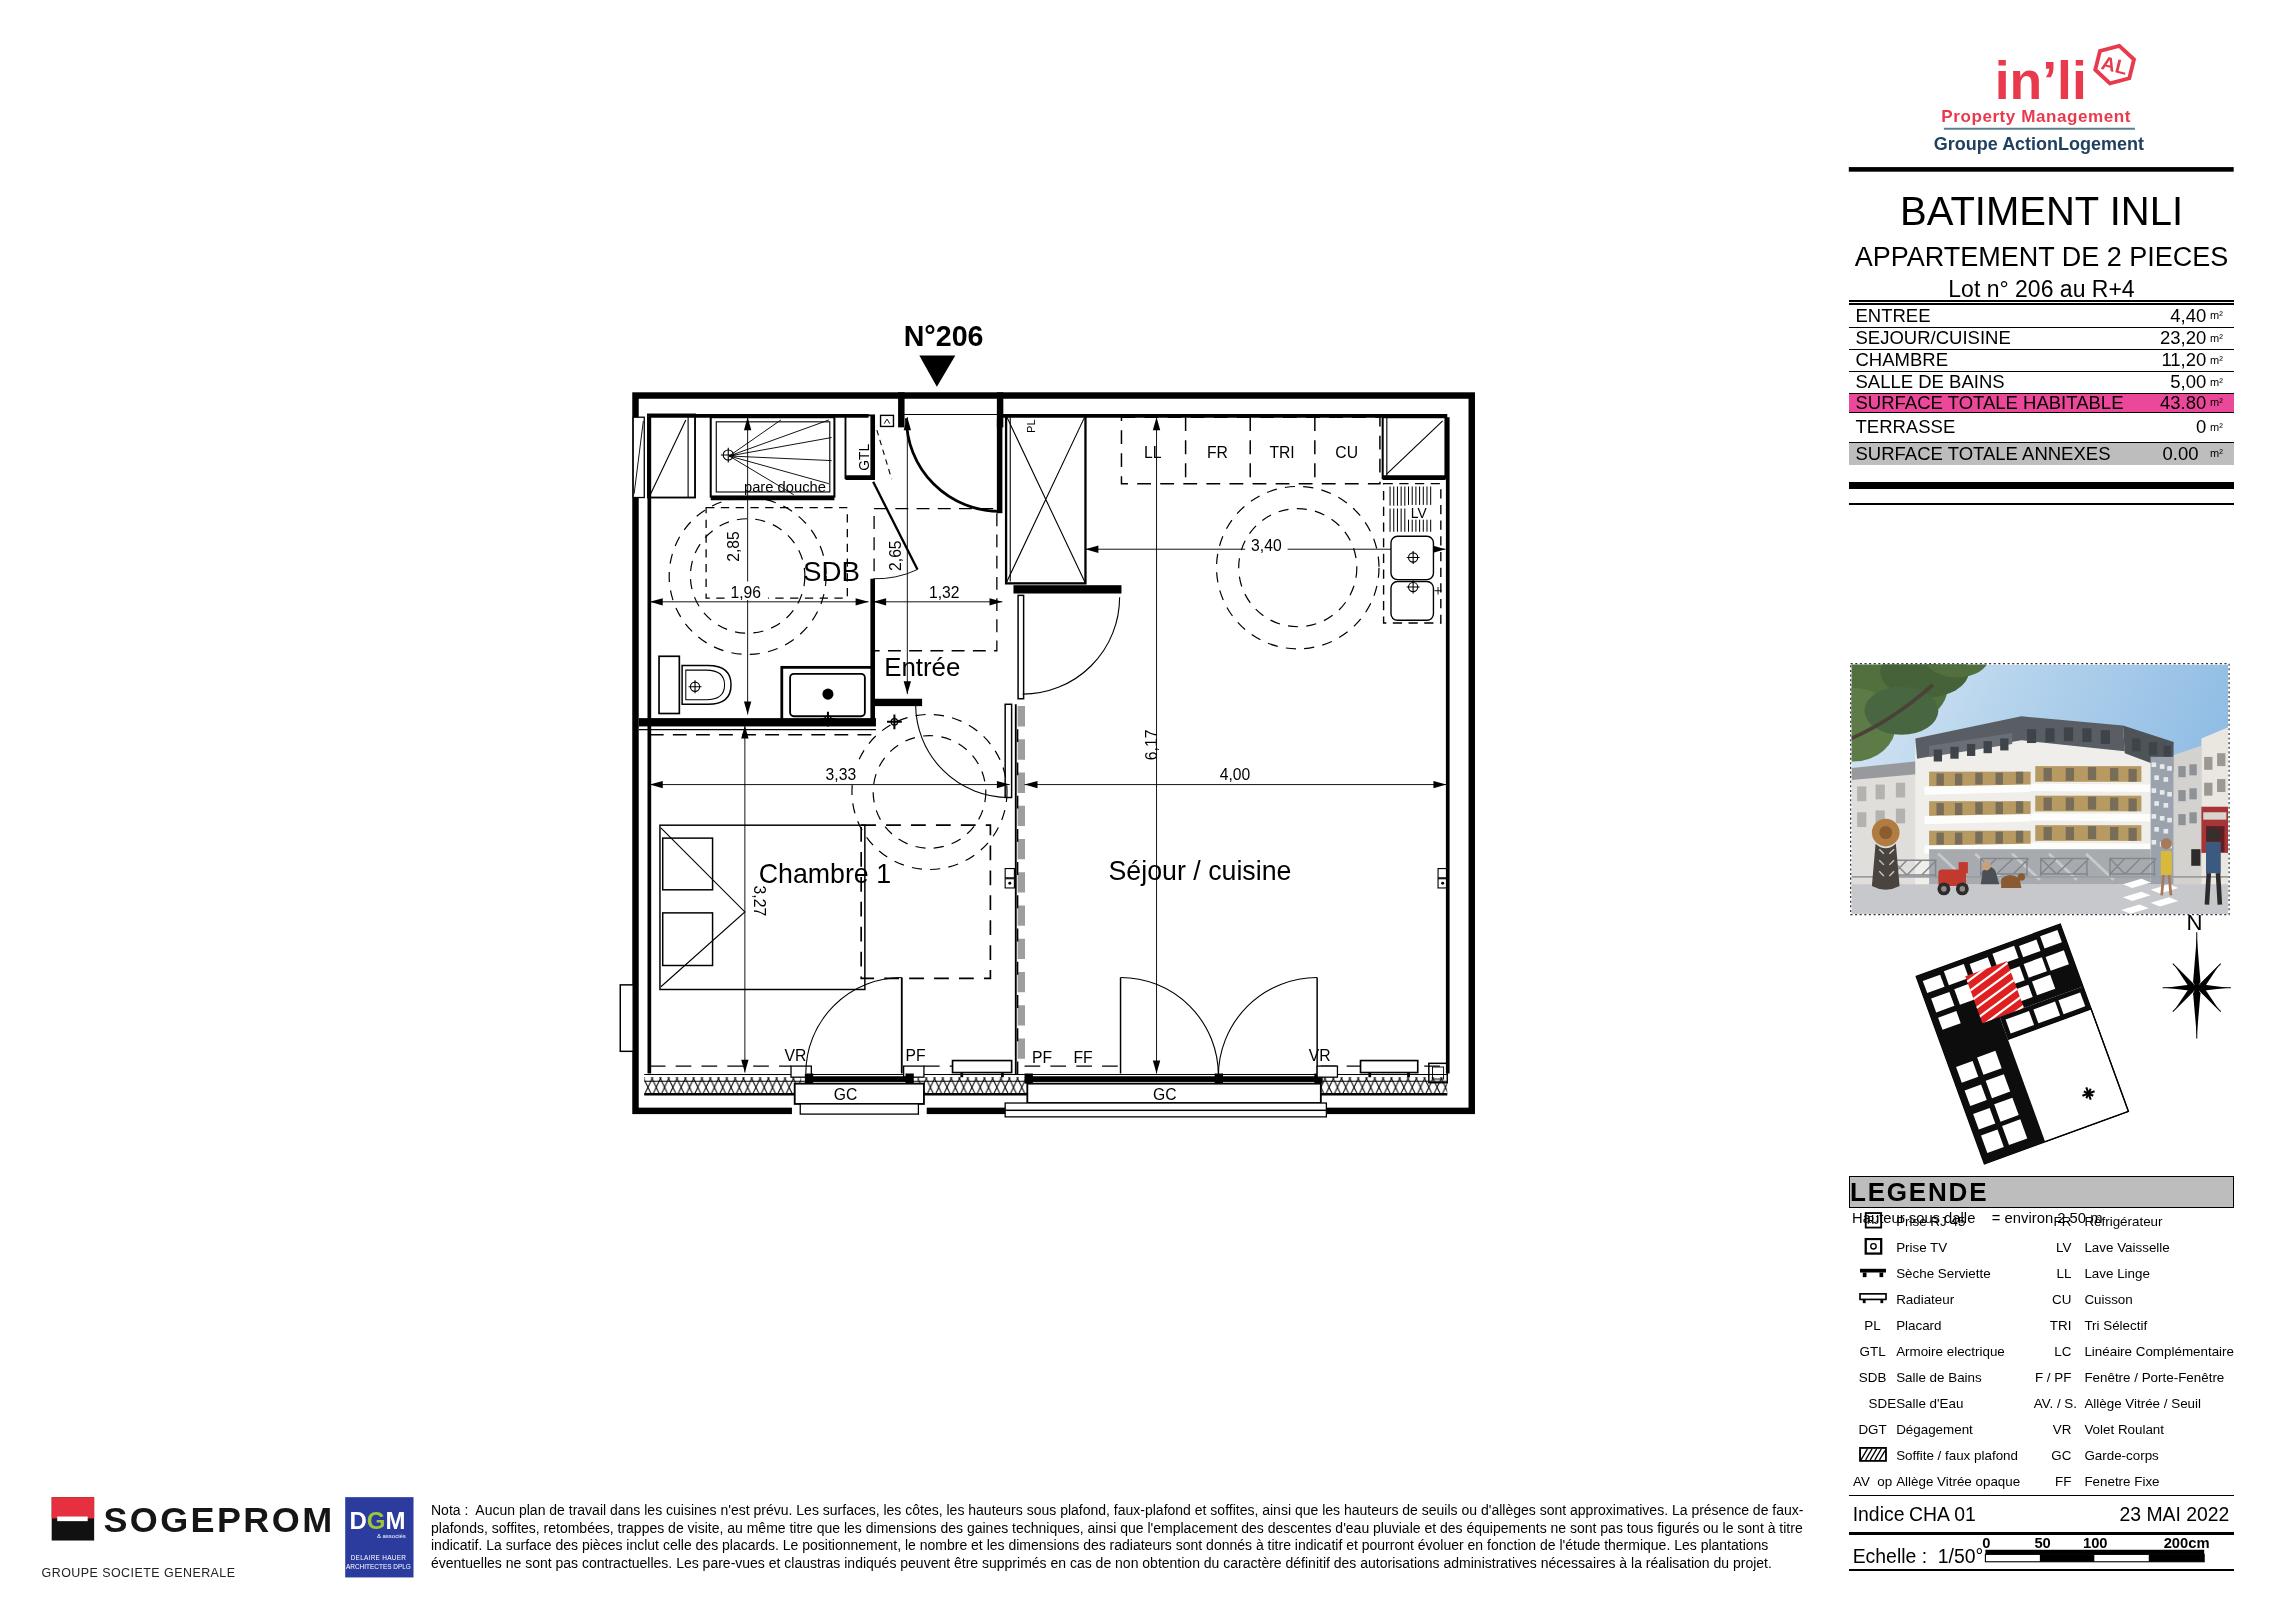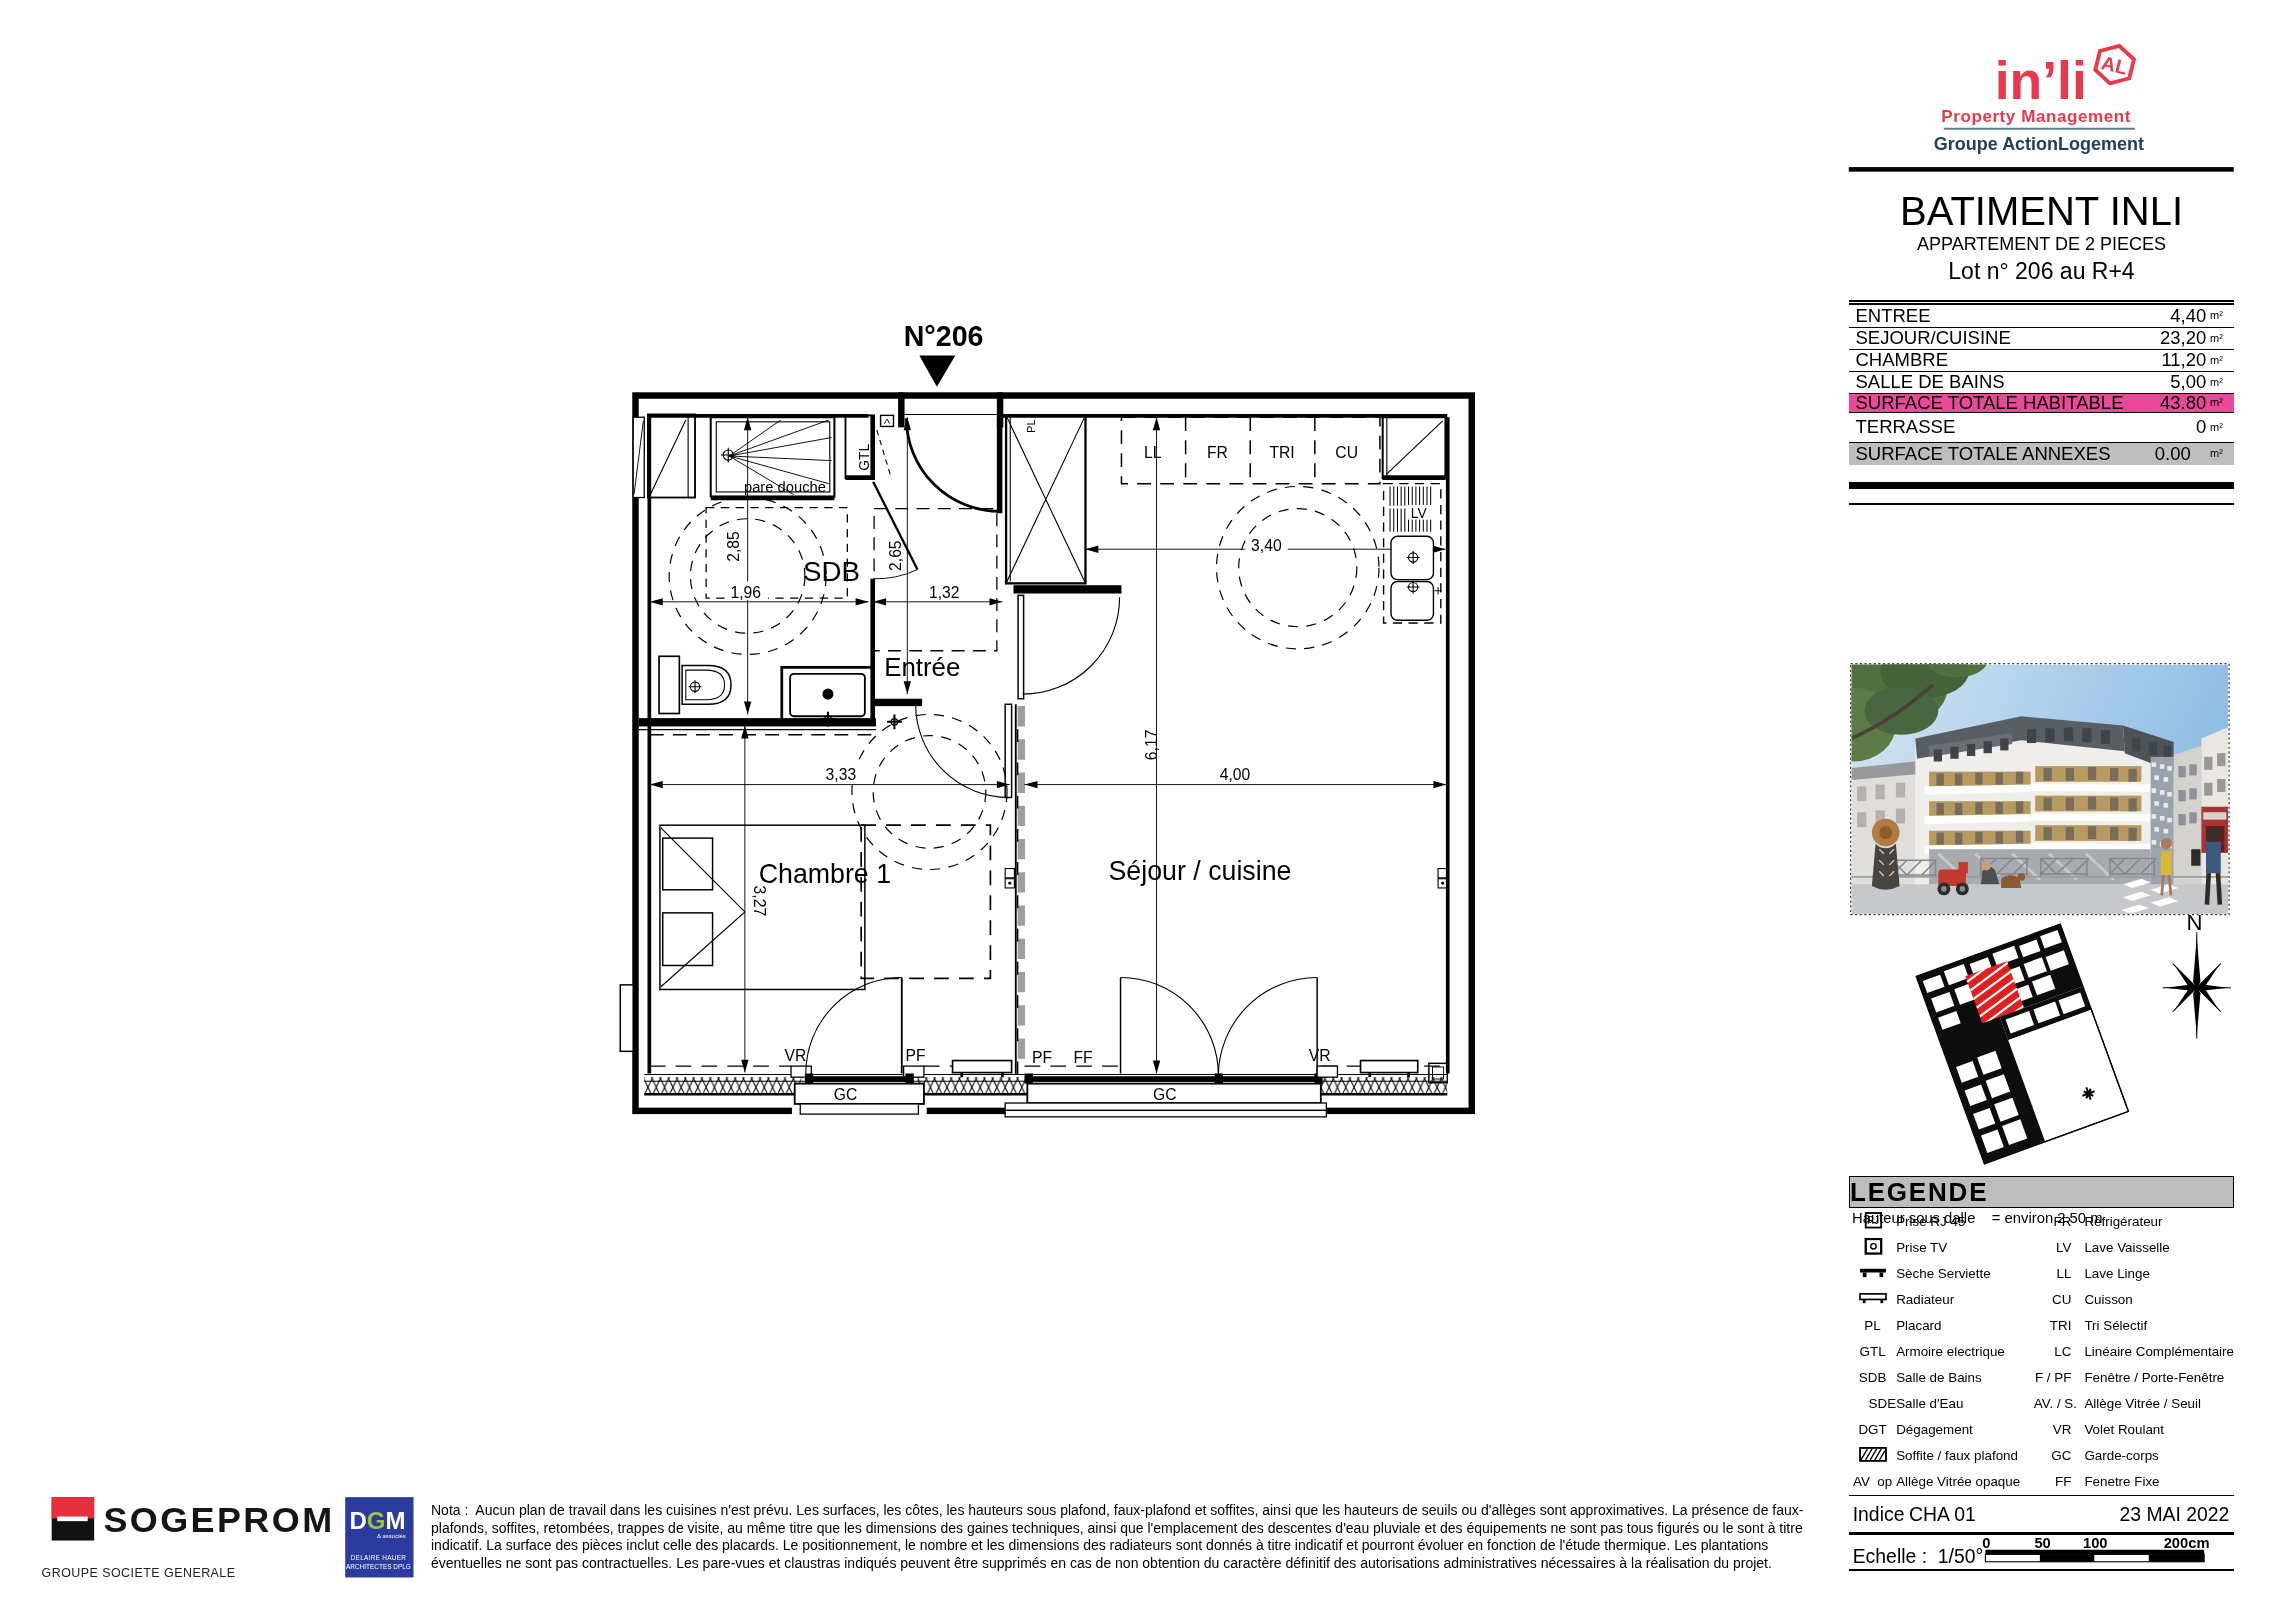--- a/index.html
+++ b/index.html
@@ -629,21 +629,21 @@
 <rect x="2151" y="1679" width="237" height="5" fill="#000"></rect>
 <rect x="2151" y="1684" width="237" height="8" fill="#fff" stroke="#000" stroke-width="1.2"></rect>
 <rect x="2210" y="1684" width="59" height="8" fill="#000"></rect>
 <rect x="2328" y="1684" width="60" height="8" fill="#000"></rect>
 </g>
 </g>
 </svg>
 
 <div class="abs" style="left:1849px;top:185px;width:385px;text-align:center">
 <div style="font-size:40px;letter-spacing:0px;white-space:nowrap;margin-top:4px">BATIMENT INLI</div>
-<div style="font-size:18px;margin-top:0px;white-space:nowrap">APPARTEMENT DE 2 PIECES</div>
+<div style="font-size:27px;margin-top:8px;white-space:nowrap">APPARTEMENT DE 2 PIECES</div>
 <div style="font-size:23px;margin-top:2.8px;white-space:nowrap">Lot n° 206 au R+4</div>
 </div>
 
 <div class="abs" style="left:1849px;top:300px;width:385px;border-top:5.5px double #000;font-size:18.5px">
 <table style="width:100%;border-collapse:collapse;font-size:18.5px;line-height:1">
 <tbody>
 <tr style="height:22px;border-bottom:0.9px solid #000">
           <td style="padding-left:6.5px">ENTREE</td>
           <td style="text-align:right">4,40</td>
           <td style="width:24px;font-size:11px;padding-left:3.7px">m²</td>
@@ -668,21 +668,21 @@
           <td style="text-align:right">43.80</td>
           <td style="font-size:11px;padding-left:3.7px">m²</td>
         </tr>
 <tr style="height:30px;border-bottom:0.9px solid #000">
           <td style="padding-left:6.5px">TERRASSE</td>
           <td style="text-align:right">0</td>
           <td style="font-size:11px;padding-left:3.7px">m²</td>
         </tr>
 <tr style="height:22px;background:#bdbdbd">
           <td style="padding-left:6.5px">SURFACE TOTALE ANNEXES</td>
-          <td style="text-align:left">0.00</td>
+          <td style="text-align:center">0.00</td>
           <td style="font-size:11px;padding-left:3.7px">m²</td>
         </tr>
 </tbody>
 </table>
 <div style="height:17.5px"></div>
 <div style="border-top:7.4px solid #000;height:14px"></div>
 <div style="border-top:2.3px solid #000"></div>
 </div>
 
 <div class="abs" style="left:1852px;top:1210px;font-size:14.8px">Hauteur sous dalle&nbsp;&nbsp;&nbsp; = environ 2.50 m</div>

